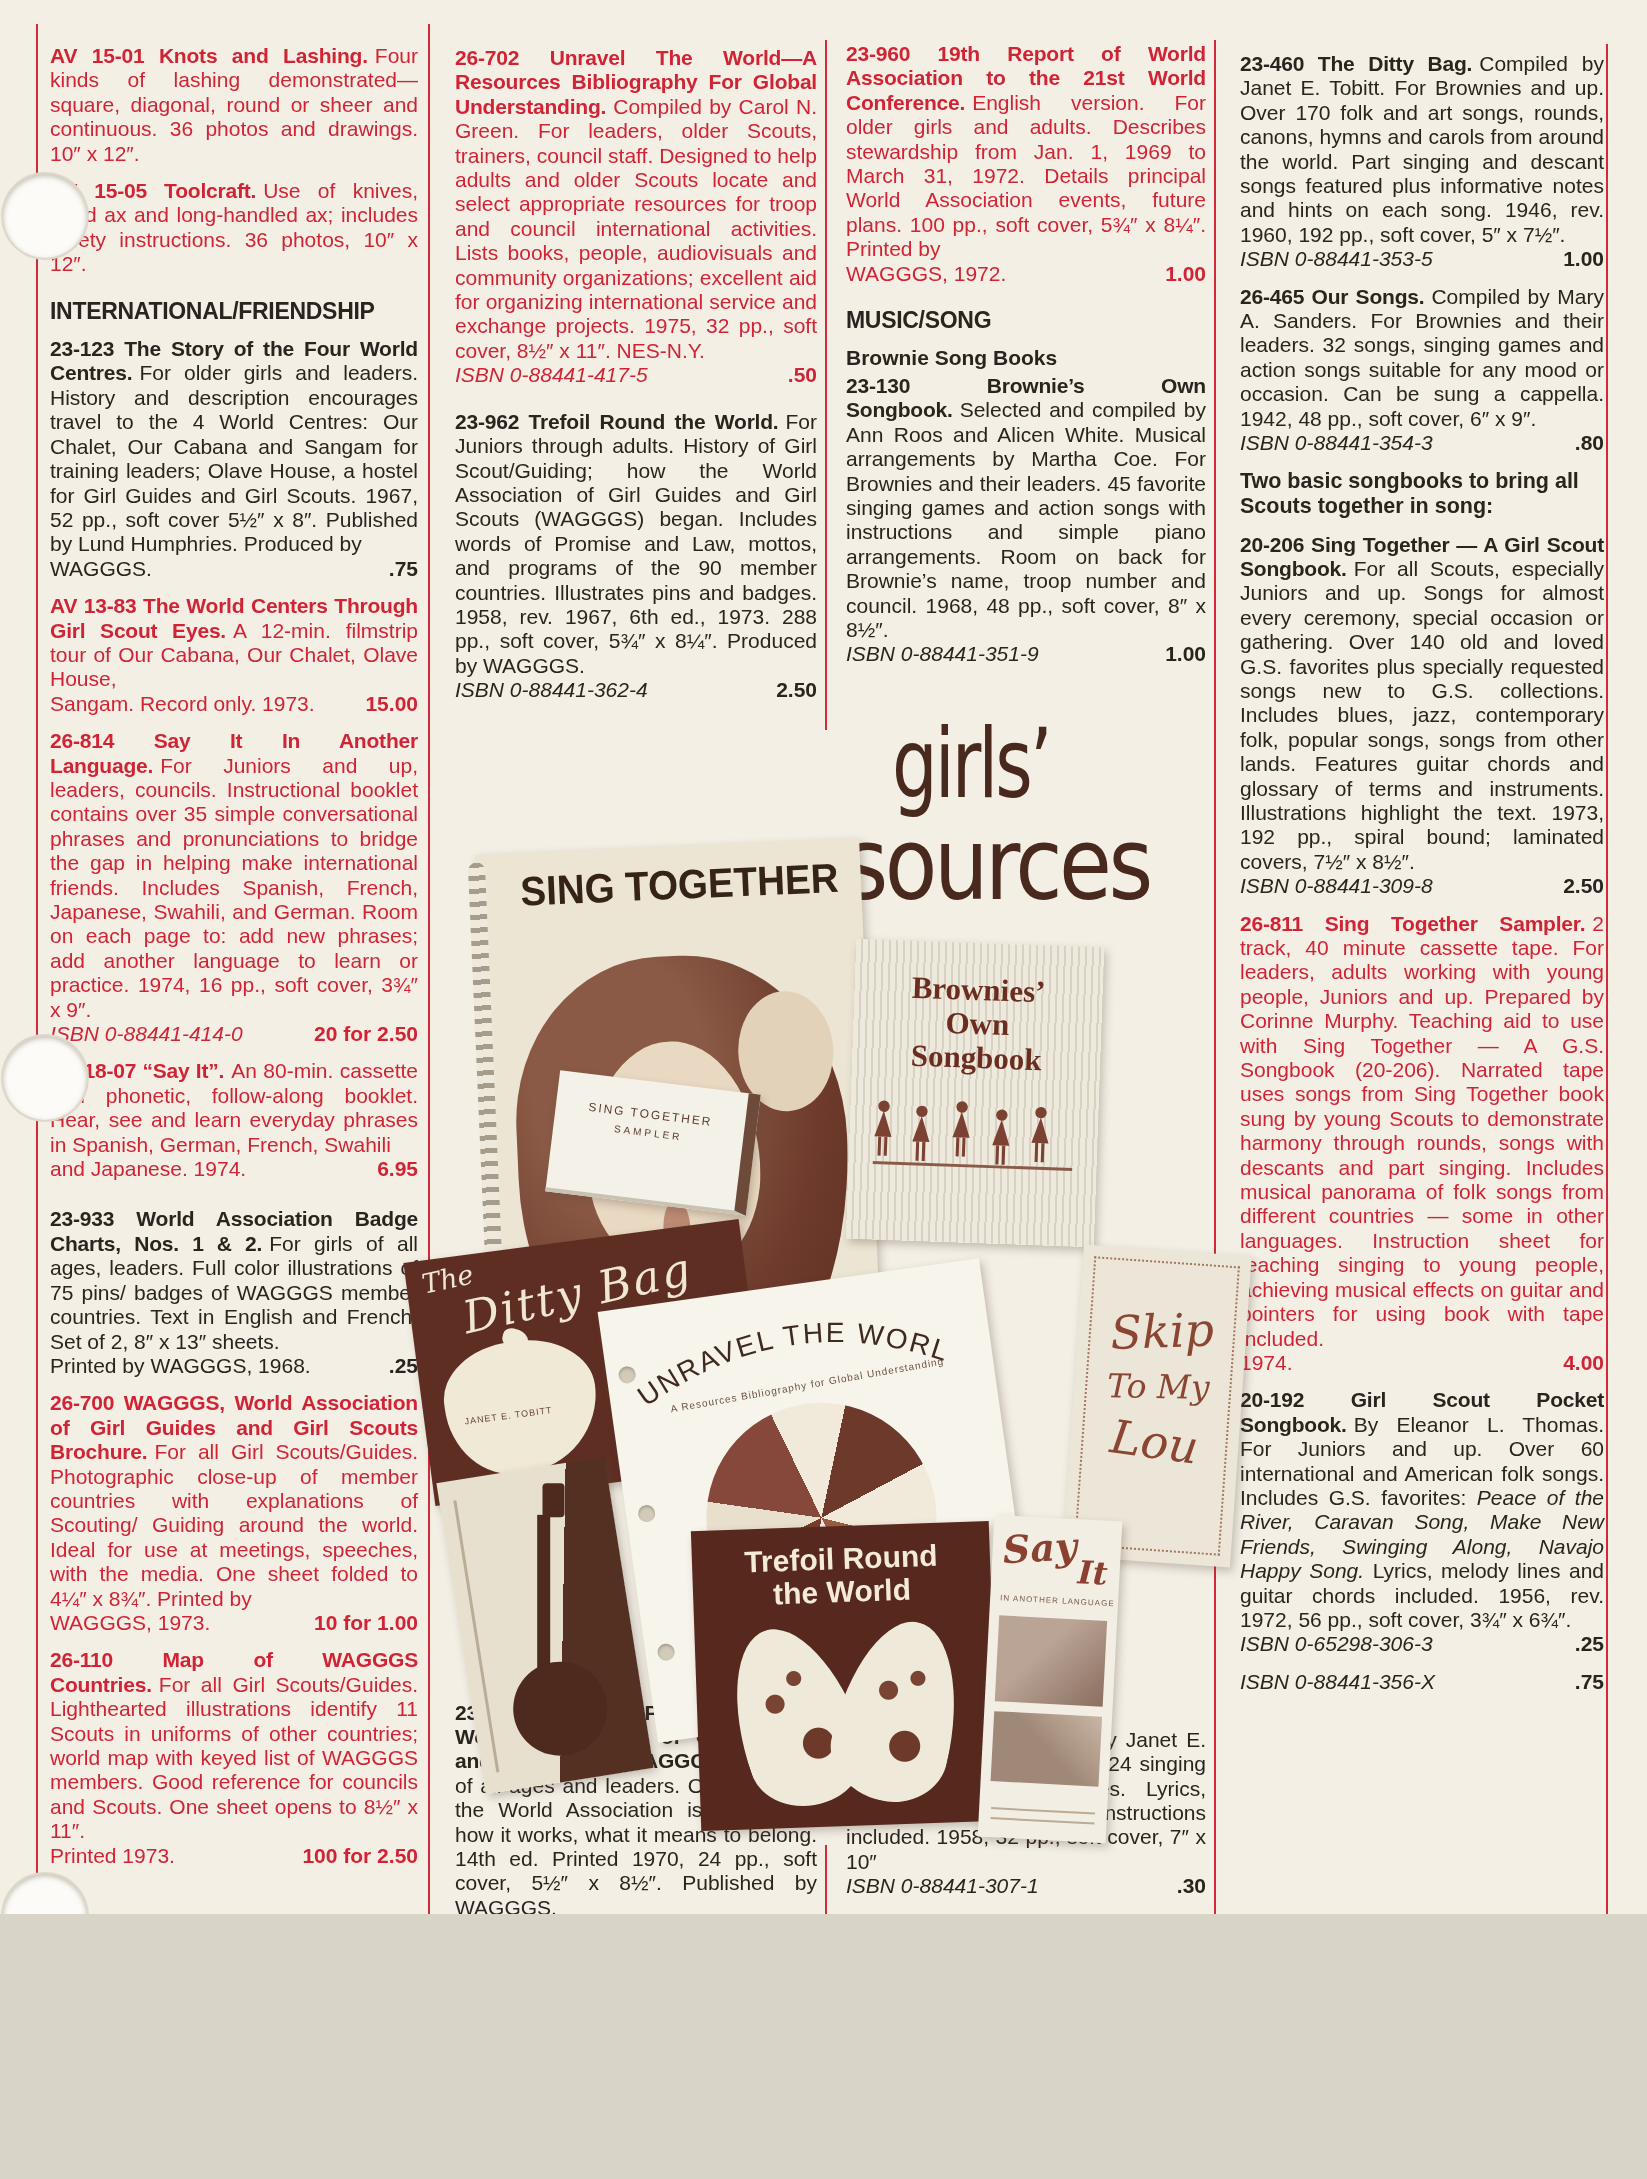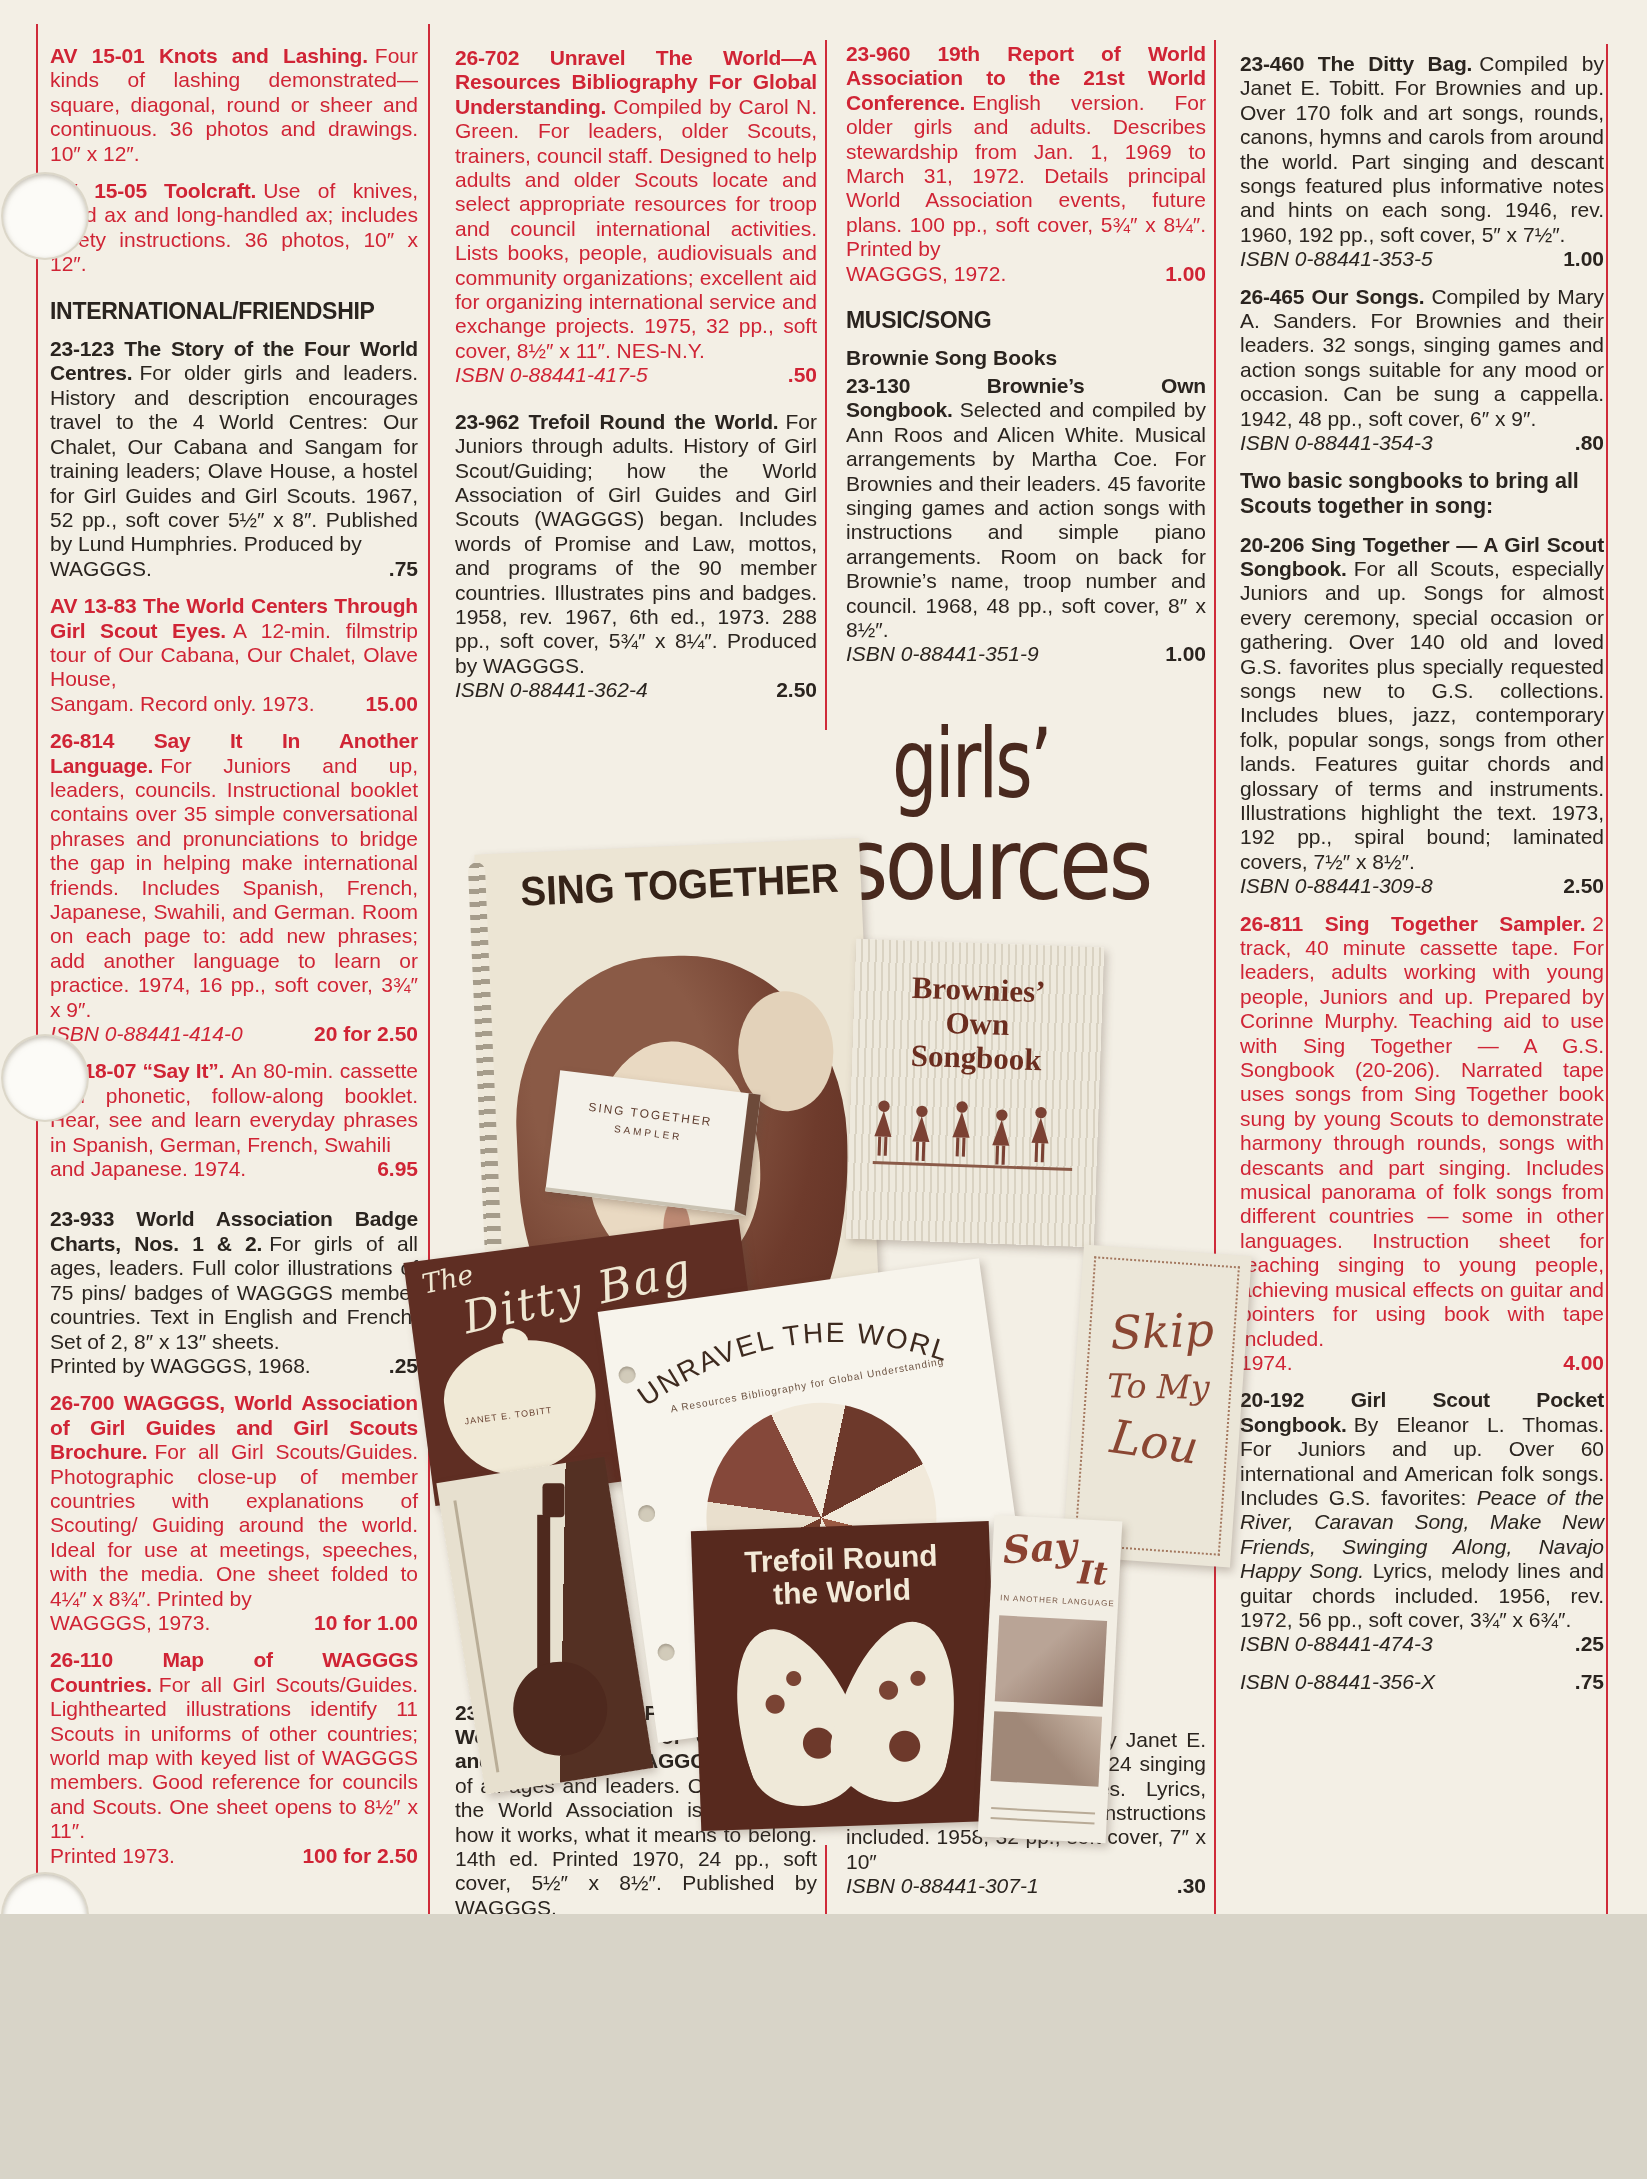--- a/index.html
+++ b/index.html
@@ -273,21 +273,21 @@
     <div class="item red">
       <p class="body"><b class="t">26-811 Sing Together Sampler.</b><span>2 track, 40 minute cassette tape. For leaders, adults working with young people, Juniors and up. Prepared by Corinne Murphy. Teaching aid to use with Sing Together — A G.S. Songbook (20-206). Narrated tape uses songs from Sing Together book sung by young Scouts to demonstrate harmony through rounds, songs with descants and part singing. Includes musical panorama of folk songs from different countries — some in other languages. Instruction sheet for teaching singing to young people, achieving musical effects on guitar and pointers for using book with tape included.</span></p>
       <div class="pline">
           <span>1974.</span>
           <b class="pr">4.00</b>
         </div>
     </div>
     <div class="item">
       <p class="body"><b class="t">20-192 Girl Scout Pocket Songbook.</b><span>By Eleanor L. Thomas. For Juniors and up. Over 60 international and American folk songs. Includes G.S. favorites: </span><i>Peace of the River, Caravan Song, Make New Friends, Swinging Along, Navajo Happy Song.</i><span> Lyrics, melody lines and guitar chords included. 1956, rev. 1972, 56 pp., soft cover, 3¾″ x 6¾″.</span></p>
       <div class="pline">
-          <i>ISBN 0-88441-474-3</i>
+          <i>ISBN 0-65298-306-3</i>
           <b class="pr">.25</b>
         </div>
     </div>
     <div class="item">
       <div class="pline">
           <i>ISBN 0-88441-356-X</i>
           <b class="pr">.75</b>
         </div>
     </div>
   </div>

